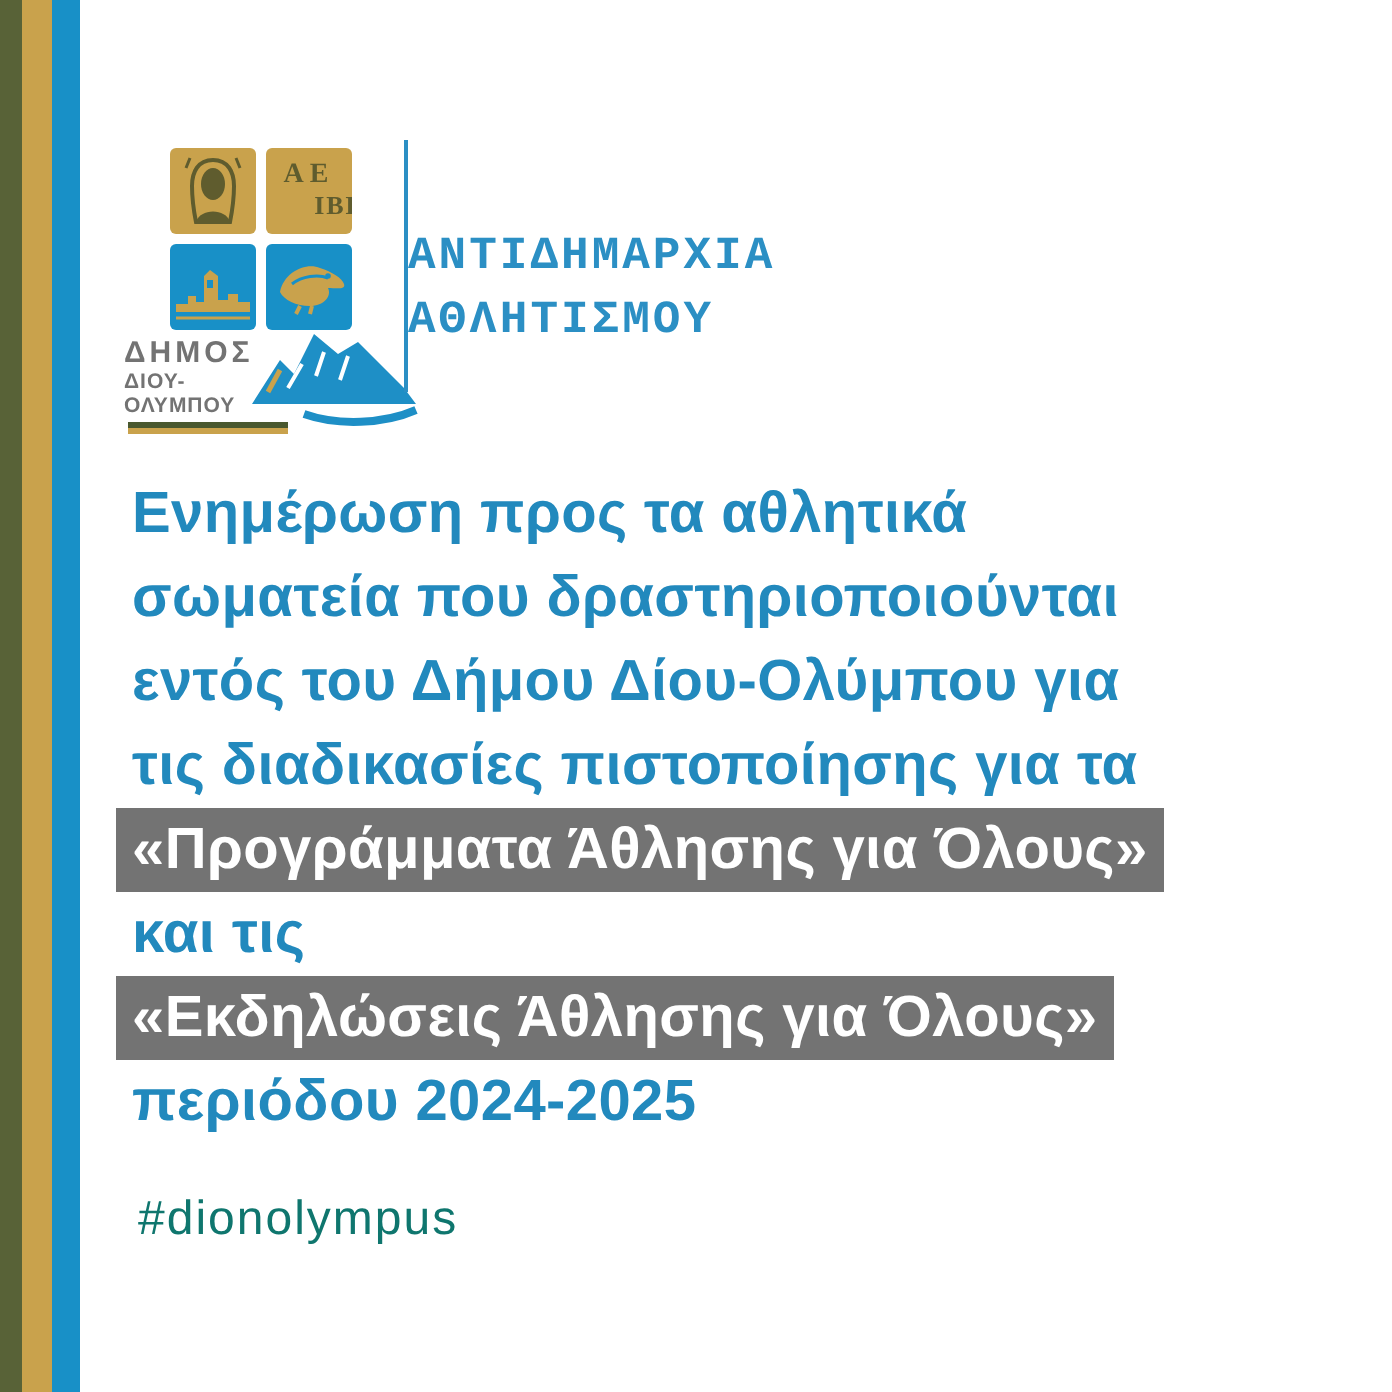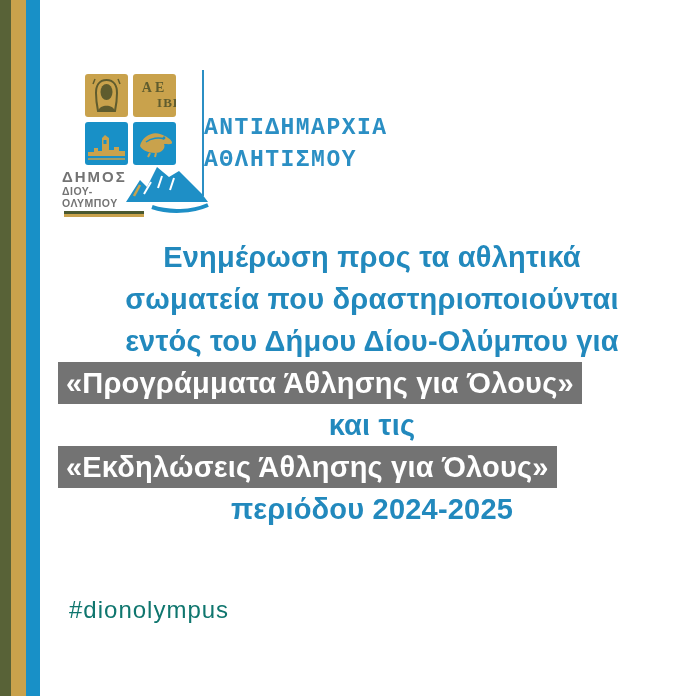--- a/index.html
+++ b/index.html
@@ -51,21 +51,21 @@
   .vdiv{position:absolute;left:202px;top:70px;width:2px;height:126px;background:#2b8fc4;}
 
   
   .dept{
     position:absolute;left:204px;top:112px;
     color:#2b8fc4;font-weight:bold;font-size:23px;
     letter-spacing:1.5px;line-height:32px;font-family:Liberation Mono, monospace;
   }
 
   
-  .main-text{position:absolute;left:66px;top:236px;width:612px;text-align:center;}
+  .main-text{position:absolute;left:66px;top:236px;width:612px;}
   .tline{
     height:42px;line-height:42px;white-space:nowrap;
     color:#2289bd;font-weight:bold;font-size:29px;letter-spacing:0.2px;
   }
   .tline.hl{
     height:42px;
     width:-moz-fit-content;width:fit-content;
     background:#737373;color:#ffffff;
     padding:0 8px;margin-left:-8px;
   }
@@ -146,20 +146,21 @@
 
   <div class="dept">
     <div>ΑΝΤΙΔΗΜΑΡΧΙΑ</div>
     <div>ΑΘΛΗΤΙΣΜΟΥ</div>
   </div>
 
   <div class="main-text">
     <div class="tline">Ενημέρωση προς τα αθλητικά</div>
     <div class="tline">σωματεία που δραστηριοποιούνται</div>
     <div class="tline">εντός του Δήμου Δίου-Ολύμπου για</div>
+    <div class="tline">τις διαδικασίες πιστοποίησης για τα</div>
     <div class="tline hl">«Προγράμματα Άθλησης για Όλους»</div>
     <div class="tline">και τις</div>
     <div class="tline hl">«Εκδηλώσεις Άθλησης για Όλους»</div>
     <div class="tline">περιόδου 2024-2025</div>
   </div>
 
   <div class="hashtag">#dionolympus</div>
 
 </div>
 

